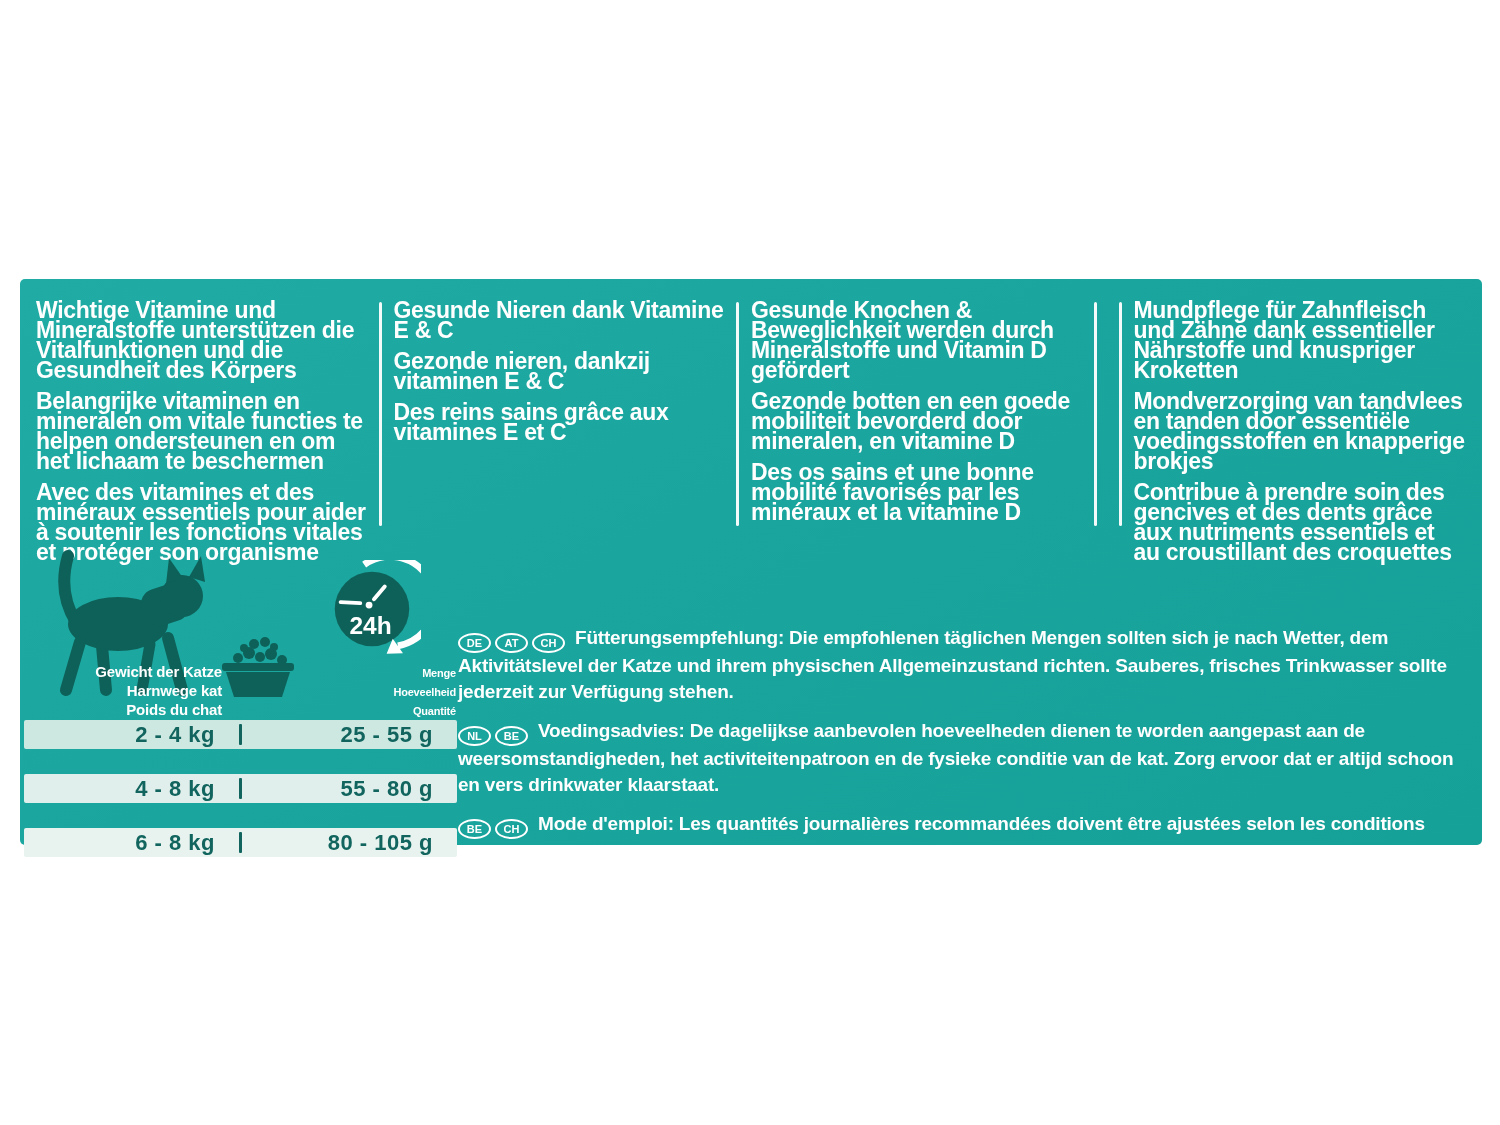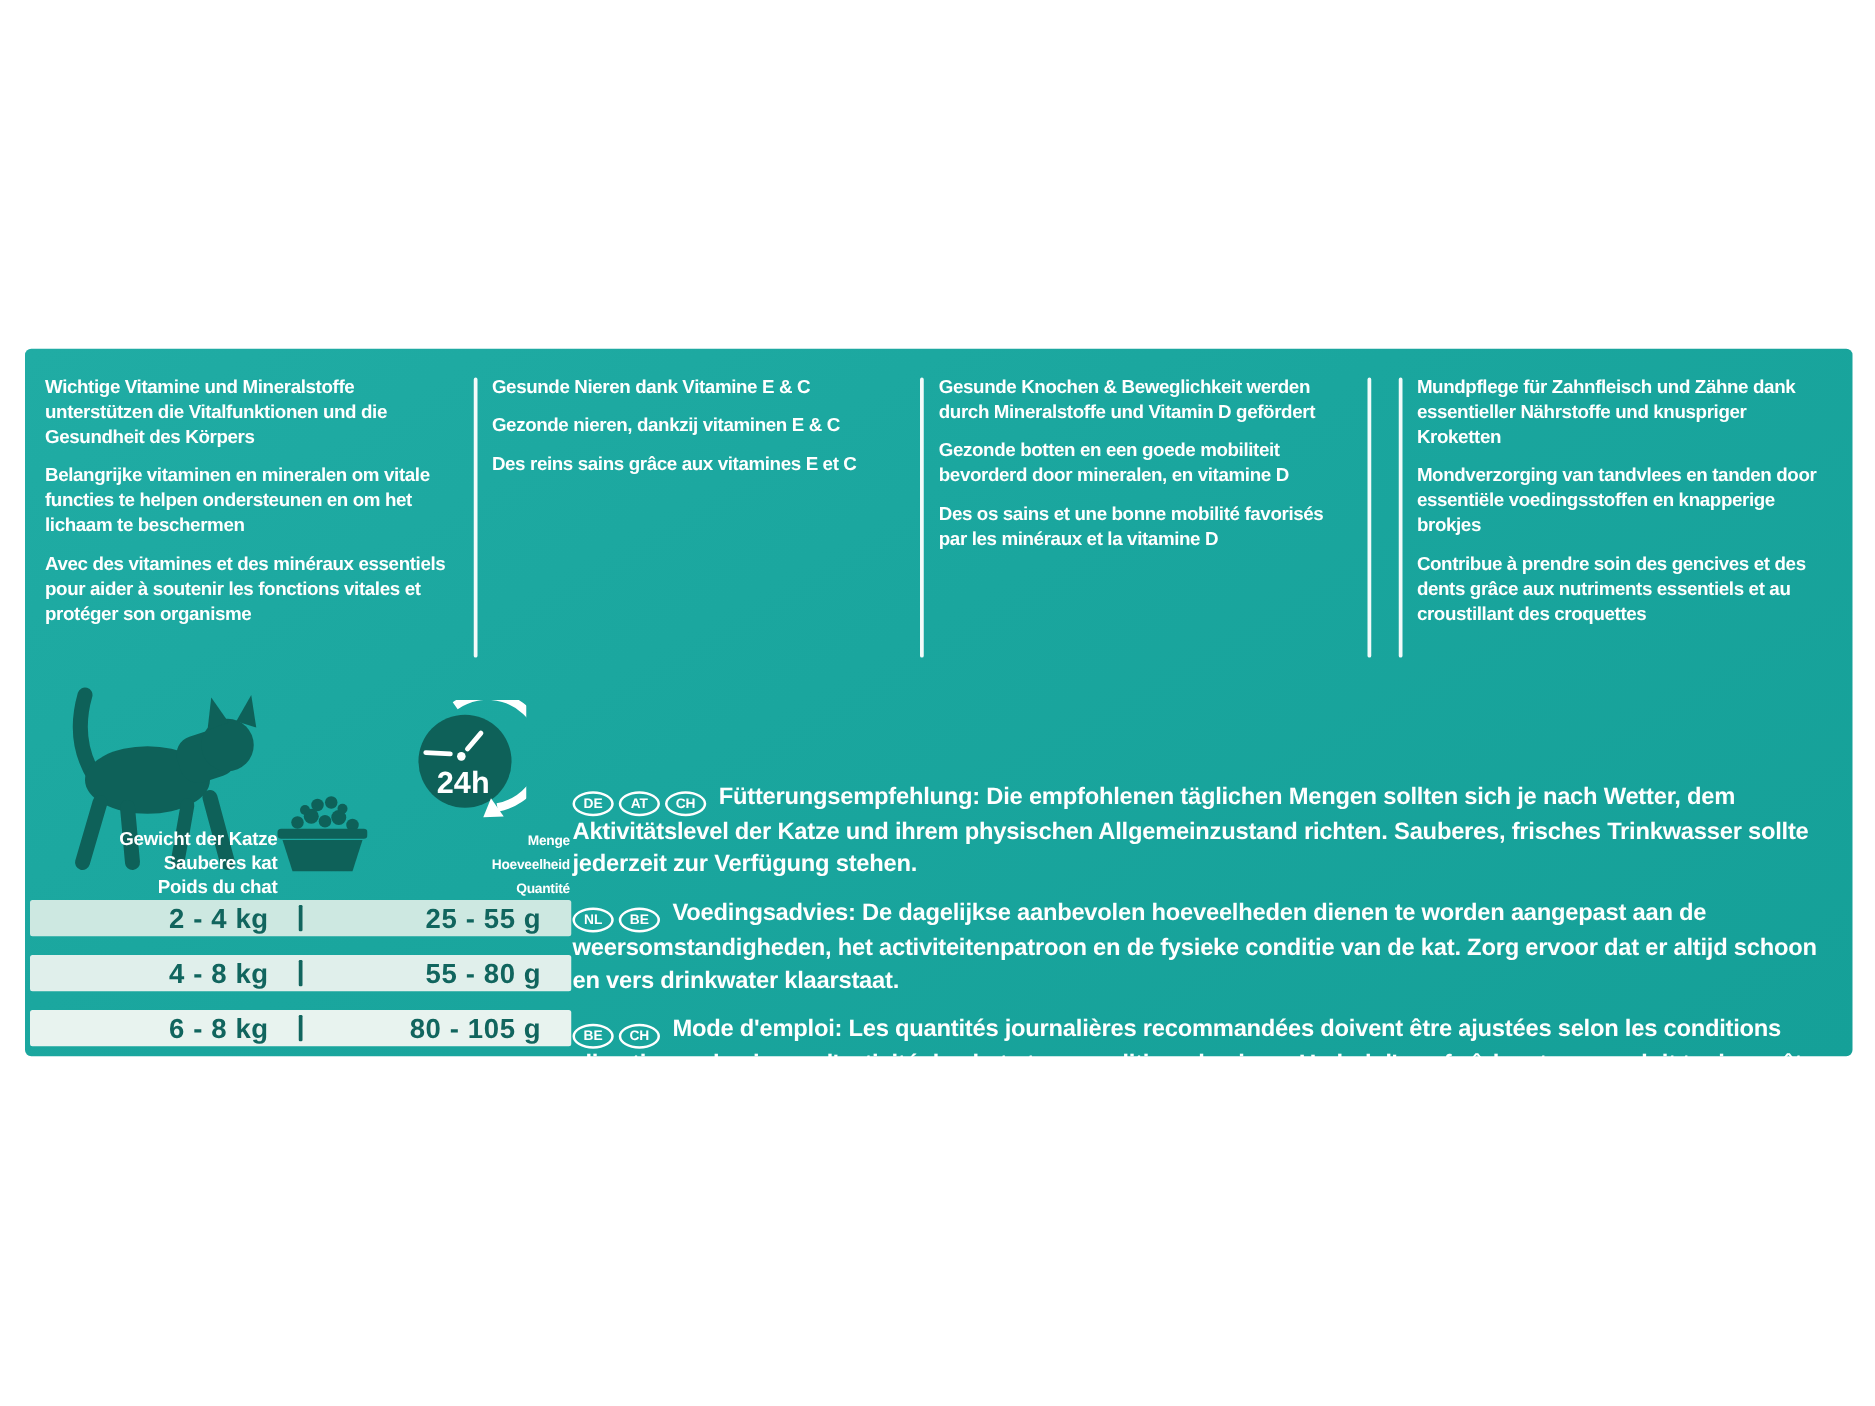--- a/index.html
+++ b/index.html
@@ -19,42 +19,42 @@
     color:#ffffff;
   }
   
   .benefits{
     position:absolute;left:16px;top:21px;width:1430px;
     display:flex;align-items:flex-start;
   }
   .benefit-col{flex:1 1 0;min-width:0;}
   .benefit-col p{
     margin:0 0 11px 0;
-    font-size:15px;font-weight:700;
+    font-size:23px;font-weight:700;
     line-height:20px;letter-spacing:-0.3px;
   }
   .vdivider{
     width:3px;height:224px;flex:0 0 3px;
     background:rgba(255,255,255,0.95);
     margin:2px 12px 0 10px;border-radius:2px;
   }
   
   .cat-wrap{position:absolute;left:26px;top:270px;width:248px;height:152px;}
   .clock-wrap{position:absolute;left:303px;top:281px;width:98px;height:98px;}
   .weight-labels{
     position:absolute;left:0px;top:383px;width:202px;
     text-align:right;font-size:15px;font-weight:700;line-height:19px;letter-spacing:-0.2px;
   }
   .qty-labels{
     position:absolute;left:278px;top:385px;width:158px;
     text-align:right;font-size:11px;font-weight:700;line-height:19px;letter-spacing:-0.2px;
   }
   .feed-table{position:absolute;left:4px;top:441px;width:433px;}
   .feed-row{
-    height:29px;margin-bottom:15px;border-radius:2px;
+    height:29px;margin-bottom:25px;border-radius:2px;
     display:grid;grid-template-columns:1fr 3px 1fr;align-items:center;
     color:#11655e;font-size:22px;font-weight:700;letter-spacing:0.5px;
   }
   .feed-row.r1{background:#cde8e1;}
   .feed-row.r2{background:#e0efeb;}
   .feed-row.r3{background:#e8f3ef;}
   .feed-cell{text-align:right;line-height:29px;white-space:nowrap;}
   .feed-cell.w{padding-right:24px;}
   .feed-cell.a{padding-right:24px;}
   .cell-divider{width:3px;height:21px;background:#11655e;border-radius:1px;}
@@ -144,21 +144,21 @@
         <polygon fill="#ffffff" points="64.9,95.7 81.6,95.1 71.2,80.3"></polygon>
         <line x1="18" y1="43" x2="38" y2="44" stroke="#ffffff" stroke-width="4" stroke-linecap="round"></line>
         <line x1="52" y1="40" x2="63" y2="27" stroke="#ffffff" stroke-width="4" stroke-linecap="round"></line>
         <circle cx="47" cy="46" r="3.5" fill="#ffffff"></circle>
         <text x="27" y="76" fill="#ffffff" font-size="25" font-weight="700" font-family="Liberation Sans, DejaVu Sans, sans-serif">24h</text>
       </svg>
     </div>
 
     <div class="weight-labels">
       <div>Gewicht der Katze</div>
-      <div>Sauberes kat</div>
+      <div>Harnwege kat</div>
       <div>Poids du chat</div>
     </div>
     <div class="qty-labels">
       <div>Menge</div>
       <div>Hoeveelheid</div>
       <div>Quantité</div>
     </div>
 
     <div class="feed-table">
       <div class="feed-row r1">

